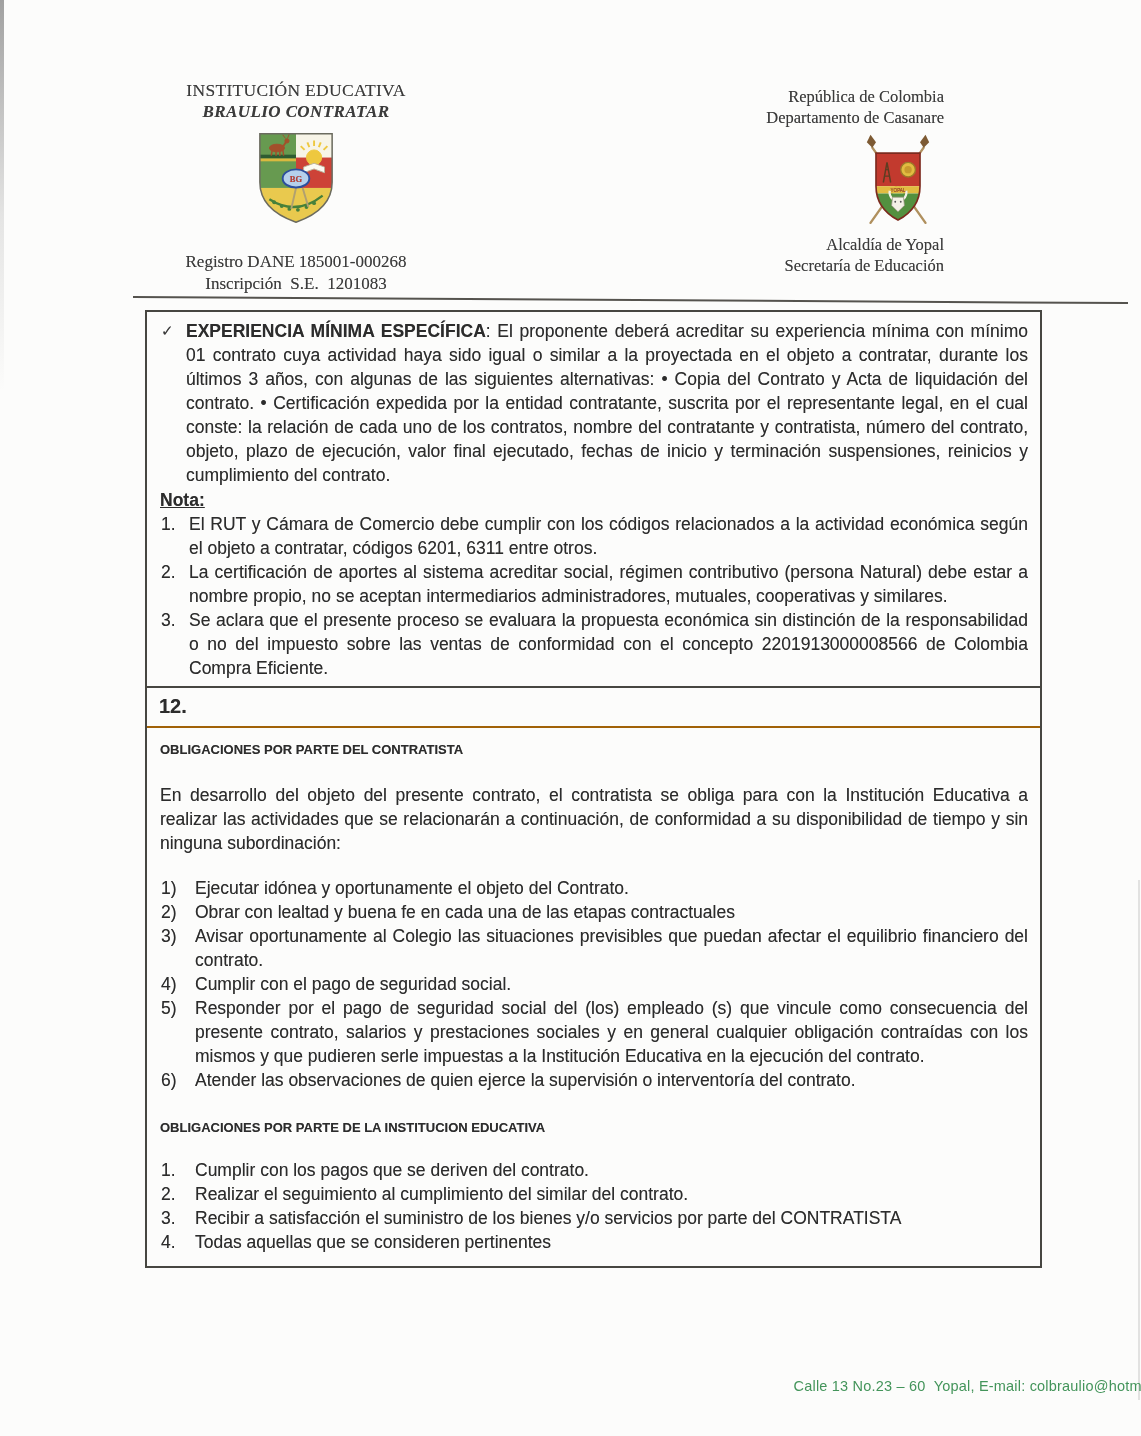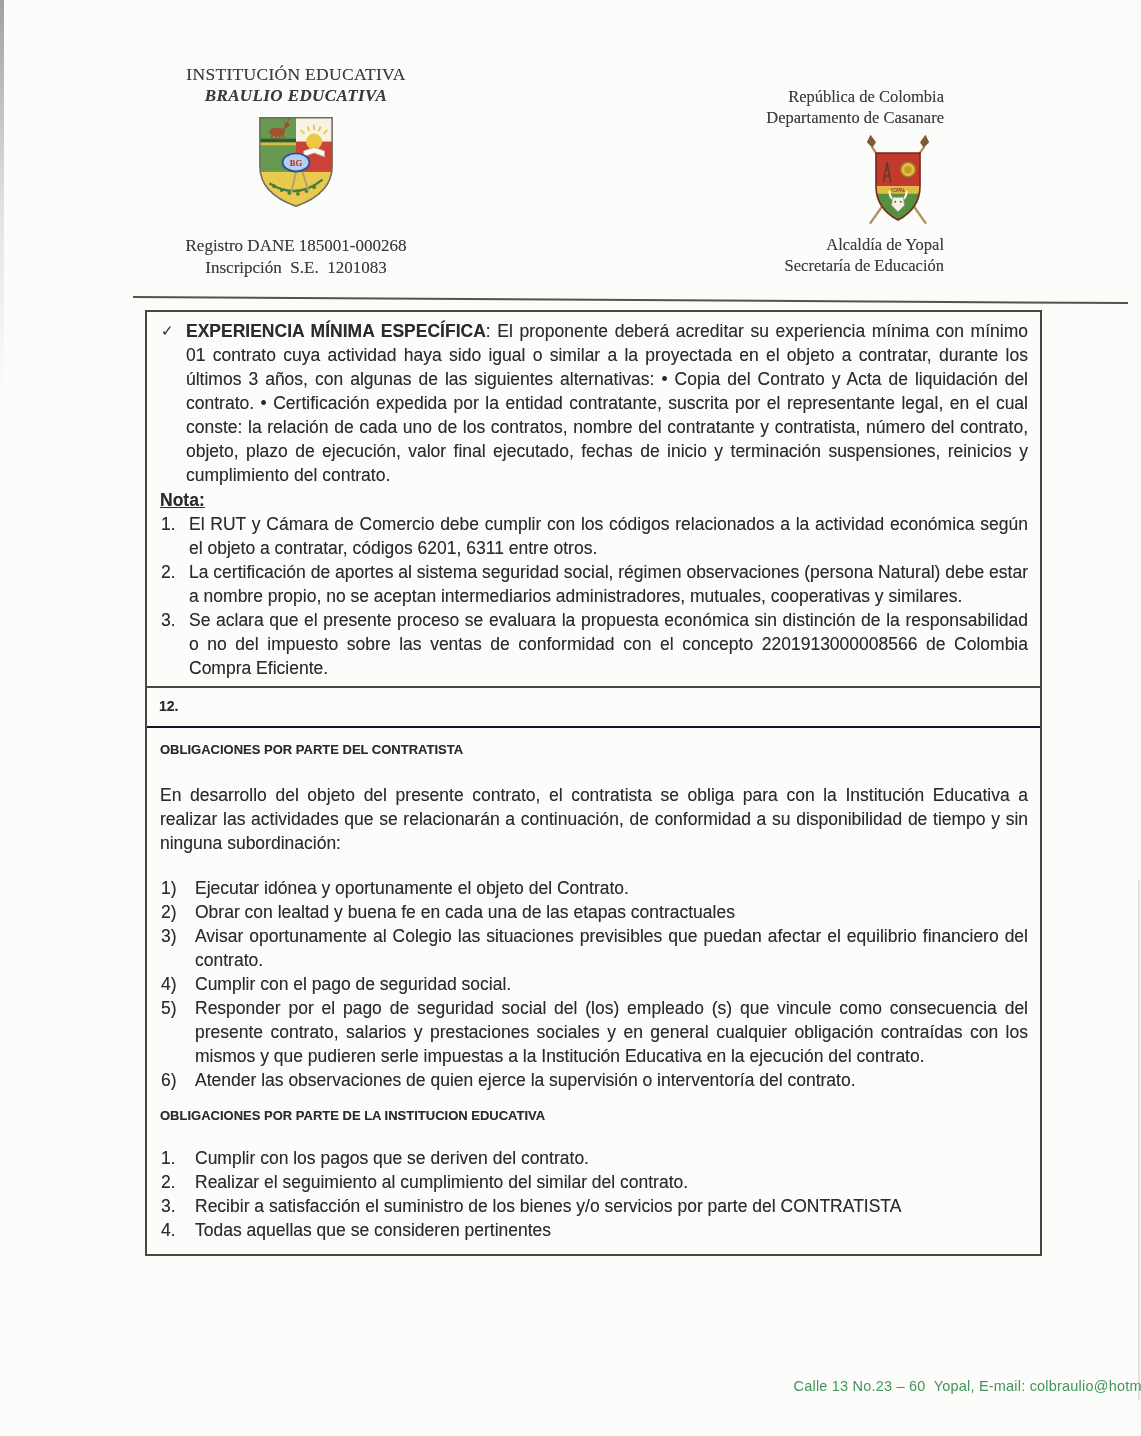--- a/index.html
+++ b/index.html
@@ -5,75 +5,75 @@
   html,body{margin:0;padding:0;}
   .page{position:relative;width:1141px;height:1436px;background:#fcfcfb;overflow:hidden;
         font-family:"Liberation Sans",sans-serif;color:#2c2c2c;
         text-shadow:0 0 .5px rgba(45,45,45,.45);}
   
   .artifact-left{position:absolute;left:0;top:0;width:4px;height:392px;
      background:linear-gradient(to bottom,rgba(70,70,70,.5),rgba(120,120,120,.18) 55%,rgba(120,120,120,0));}
   .artifact-right{position:absolute;right:1px;top:880px;width:2px;height:520px;background:rgba(110,110,110,.18);}
 
   
-  .header-left{position:absolute;left:150px;top:64px;width:292px;text-align:center;
+  .header-left{position:absolute;left:150px;top:80px;width:292px;text-align:center;
      font-family:"Liberation Serif",serif;color:#3b3b3b;}
   .hl-line1{font-size:17.5px;letter-spacing:.3px;}
   .hl-line2{font-size:17px;font-weight:bold;font-style:italic;margin-top:1px;letter-spacing:.4px;}
   .crest-wrap{margin:7px auto 5px;height:97px;}
   .hl-reg{font-size:17px;margin-top:2px;}
   .hl-reg.first{margin-top:26px;}
   .header-right{position:absolute;left:688px;top:86px;width:256px;text-align:right;
      font-family:"Liberation Serif",serif;color:#3b3b3b;font-size:16.5px;}
   .hr-line{margin-top:1px;}
   .arms-wrap{margin:5px auto 3px;height:99px;}
 
   .divider{position:absolute;left:133px;top:296px;width:995px;height:2.4px;background:#55534e;
      transform:rotate(0.35deg);transform-origin:left center;}
 
   
   .doc-table{position:absolute;left:145px;top:310px;width:893px;border:2px solid #474641;
      font-size:17.5px;line-height:24px;}
   .row{padding:7px 12px 6px 12px;}
   .row-a{border-bottom:2px solid #474641;}
-  .row-b{border-bottom:2px solid #0f172a;display:flex;font-weight:bold;font-size:14px;padding:6px 12px 8px 12px;}
+  .row-b{border-bottom:2px solid #a16207;display:flex;font-weight:bold;font-size:20px;padding:6px 12px 8px 12px;}
   .row-b .mk{flex:0 0 34px;}
   .row-b .tx{flex:1;text-align:justify;}
   .exp{position:relative;padding-left:27px;text-align:justify;}
   .exp p{margin:0;}
   .check{position:absolute;left:2px;top:0;font-size:15px;color:#3a3a3a;}
   .bold{font-weight:bold;}
   .nota-label{font-weight:bold;text-decoration:underline;margin:1px 0 0 1px;}
   .nlist .item{display:flex;}
   .nlist .mk{flex:0 0 28px;padding-left:2px;}
   .nlist .tx{flex:1;text-align:justify;}
   .row-c{padding:9px 12px 12px 12px;}
   .sec-h{font-weight:bold;font-size:13px;margin:1px 0 0 1px;}
   .intro{margin:21px 0 0 1px;text-align:justify;}
   .clist{margin-top:21px;}
   .clist .item{display:flex;}
   .clist .mk{flex:0 0 34px;padding-left:2px;}
   .clist .tx{flex:1;text-align:justify;}
-  .sec-h.second{margin-top:12px;}
+  .sec-h.second{margin-top:24px;}
   .clist.second{margin-top:18px;}
 
   .footer{position:absolute;left:0;top:1378px;width:100%;text-align:right;
      font-size:14.5px;color:#43945a;letter-spacing:.2px;text-shadow:none;padding-left:48px;}
 </style>
 </head>
 <body>
 
 <div class="page">
 
   <div class="artifact-left"></div>
   <div class="artifact-right"></div>
 
   <div class="header-left">
     <div class="hl-line1">INSTITUCIÓN EDUCATIVA</div>
-    <div class="hl-line2">BRAULIO EDUCATIVA</div>
+    <div class="hl-line2">BRAULIO CONTRATAR</div>
     <div class="crest-wrap">
       <svg viewBox="0 0 90 102" width="86" height="97" aria-hidden="true">
         <defs>
             <clipPath id="clipA">
               <path d="M7,5 H83 V56 C83,77 68,90 45,98 C22,90 7,77 7,56 Z"></path>
             </clipPath>
           </defs>
         <g clip-path="url(#clipA)">
           <rect x="7" y="5" width="38" height="57" fill="#679a50"></rect>
           <rect x="45" y="5" width="38" height="25" fill="#f7f4e7"></rect>
@@ -173,21 +173,21 @@
         </p>
       </div>
       <div class="nota-label">Nota:</div>
       <div class="nlist">
         <div class="item">
           <span class="mk">1.</span>
           <span class="tx">El RUT y Cámara de Comercio debe cumplir con los códigos relacionados a la actividad económica según el objeto a contratar, códigos 6201, 6311 entre otros.</span>
         </div>
         <div class="item">
           <span class="mk">2.</span>
-          <span class="tx">La certificación de aportes al sistema seguridad social, régimen observaciones (persona Natural) debe estar a nombre propio, no se aceptan intermediarios administradores, mutuales, cooperativas y similares.</span>
+          <span class="tx">La certificación de aportes al sistema acreditar social, régimen contributivo (persona Natural) debe estar a nombre propio, no se aceptan intermediarios administradores, mutuales, cooperativas y similares.</span>
         </div>
         <div class="item">
           <span class="mk">3.</span>
           <span class="tx">Se aclara que el presente proceso se evaluara la propuesta económica sin distinción de la responsabilidad o no del impuesto sobre las ventas de conformidad con el concepto 2201913000008566 de Colombia Compra Eficiente.</span>
         </div>
       </div>
     </section>
 
     <section class="row-b">
       <span class="mk">12.</span>

